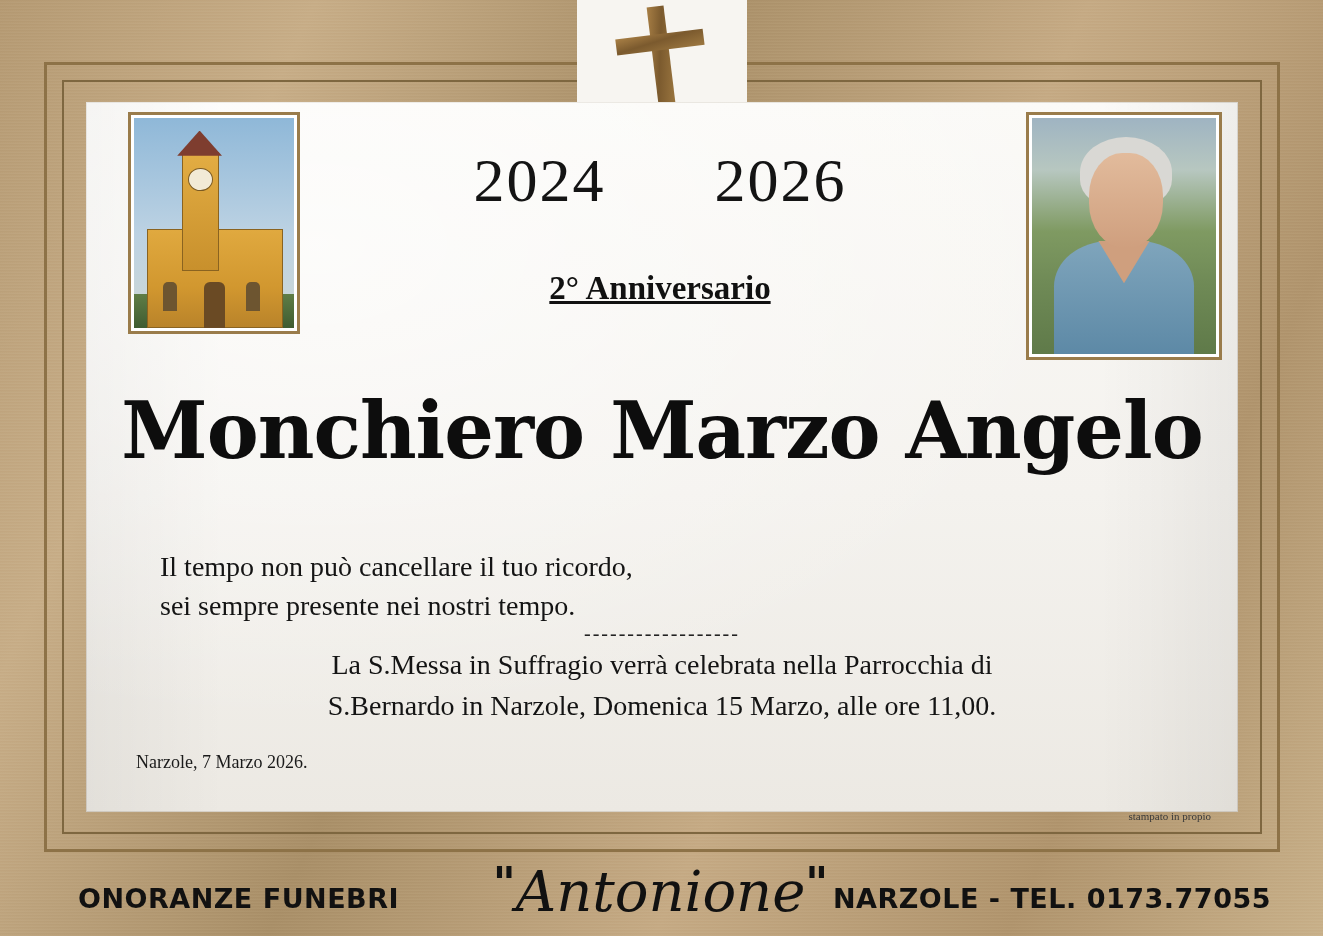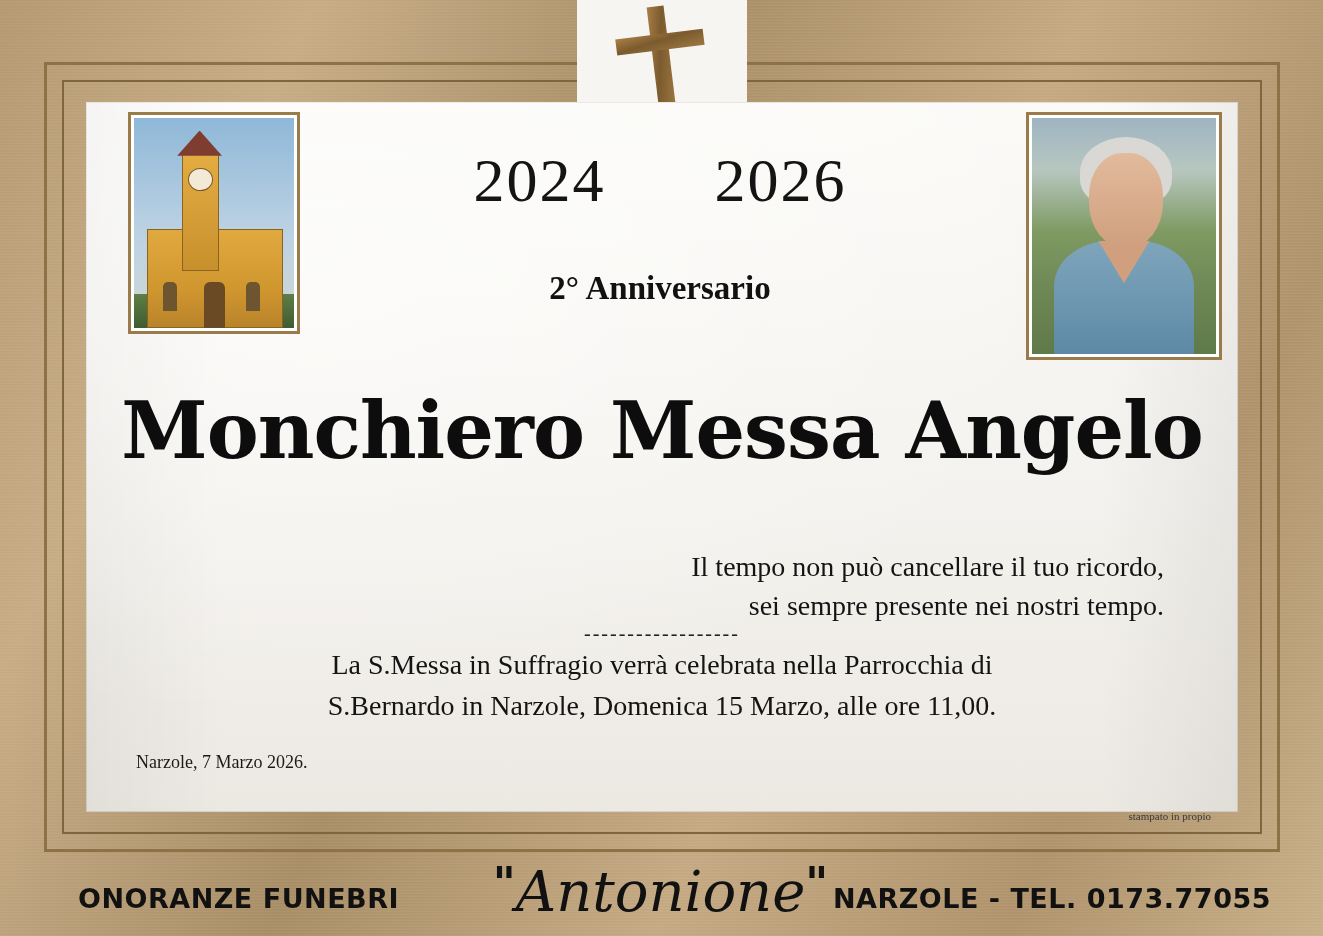--- a/index.html
+++ b/index.html
@@ -258,20 +258,21 @@
   .anniversary {
     position: absolute;
     left: 330px;
     top: 270px;
     width: 660px;
     text-align: center;
     font-size: 33px;
     font-weight: bold;
     color: #111;
     z-index: 6;
+    text-decoration: underline;
   }
 
   .name {
     position: absolute;
     left: 100px;
     top: 385px;
     width: 1124px;
     text-align: center;
     font-family: "DejaVu Serif", serif;
     font-weight: bold;
@@ -280,21 +281,21 @@
     color: #0d0d0d;
     z-index: 6;
     white-space: nowrap;
   }
 
   .verse {
     position: absolute;
     left: 160px;
     top: 548px;
     width: 1004px;
-    text-align: right;
+    text-align: left;
     font-size: 28px;
     line-height: 1.38;
     color: #141414;
     z-index: 6;
   }
 
   .separator {
     position: absolute;
     left: 160px;
     top: 622px;
@@ -436,21 +437,21 @@
   </div>
 
   <div class="years">
     <span>2024</span>
     <span class="gap"></span>
     <span>2026</span>
   </div>
 
   <div class="anniversary">2° Anniversario</div>
 
-  <div class="name">Monchiero Messa Angelo</div>
+  <div class="name">Monchiero Marzo Angelo</div>
 
   <div class="verse">
     <div>Il tempo non può cancellare il tuo ricordo,</div>
     <div>sei sempre presente nei nostri tempo.</div>
   </div>
 
   <div class="separator">------------------</div>
 
   <div class="mass">
     <div>La S.Messa in Suffragio verrà celebrata nella Parrocchia di</div>

